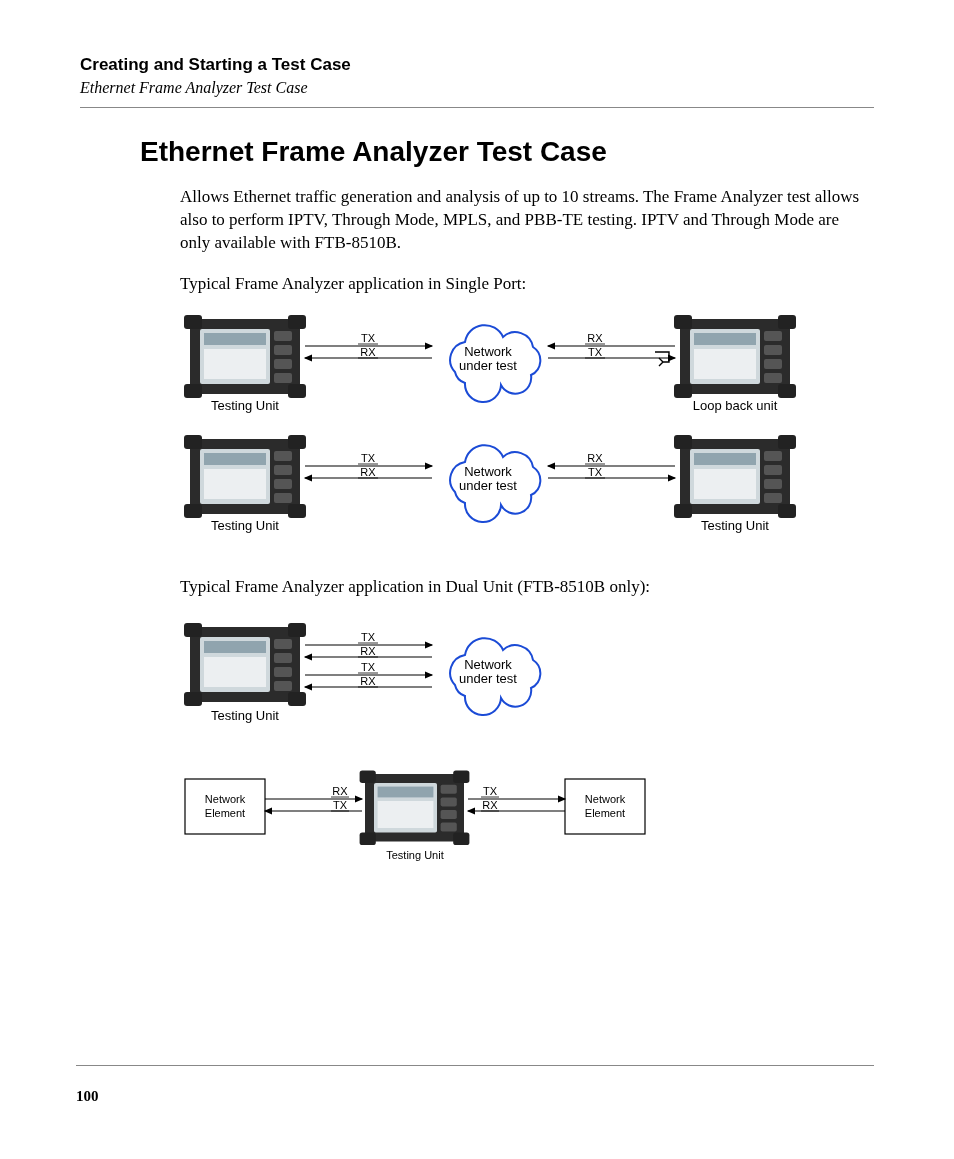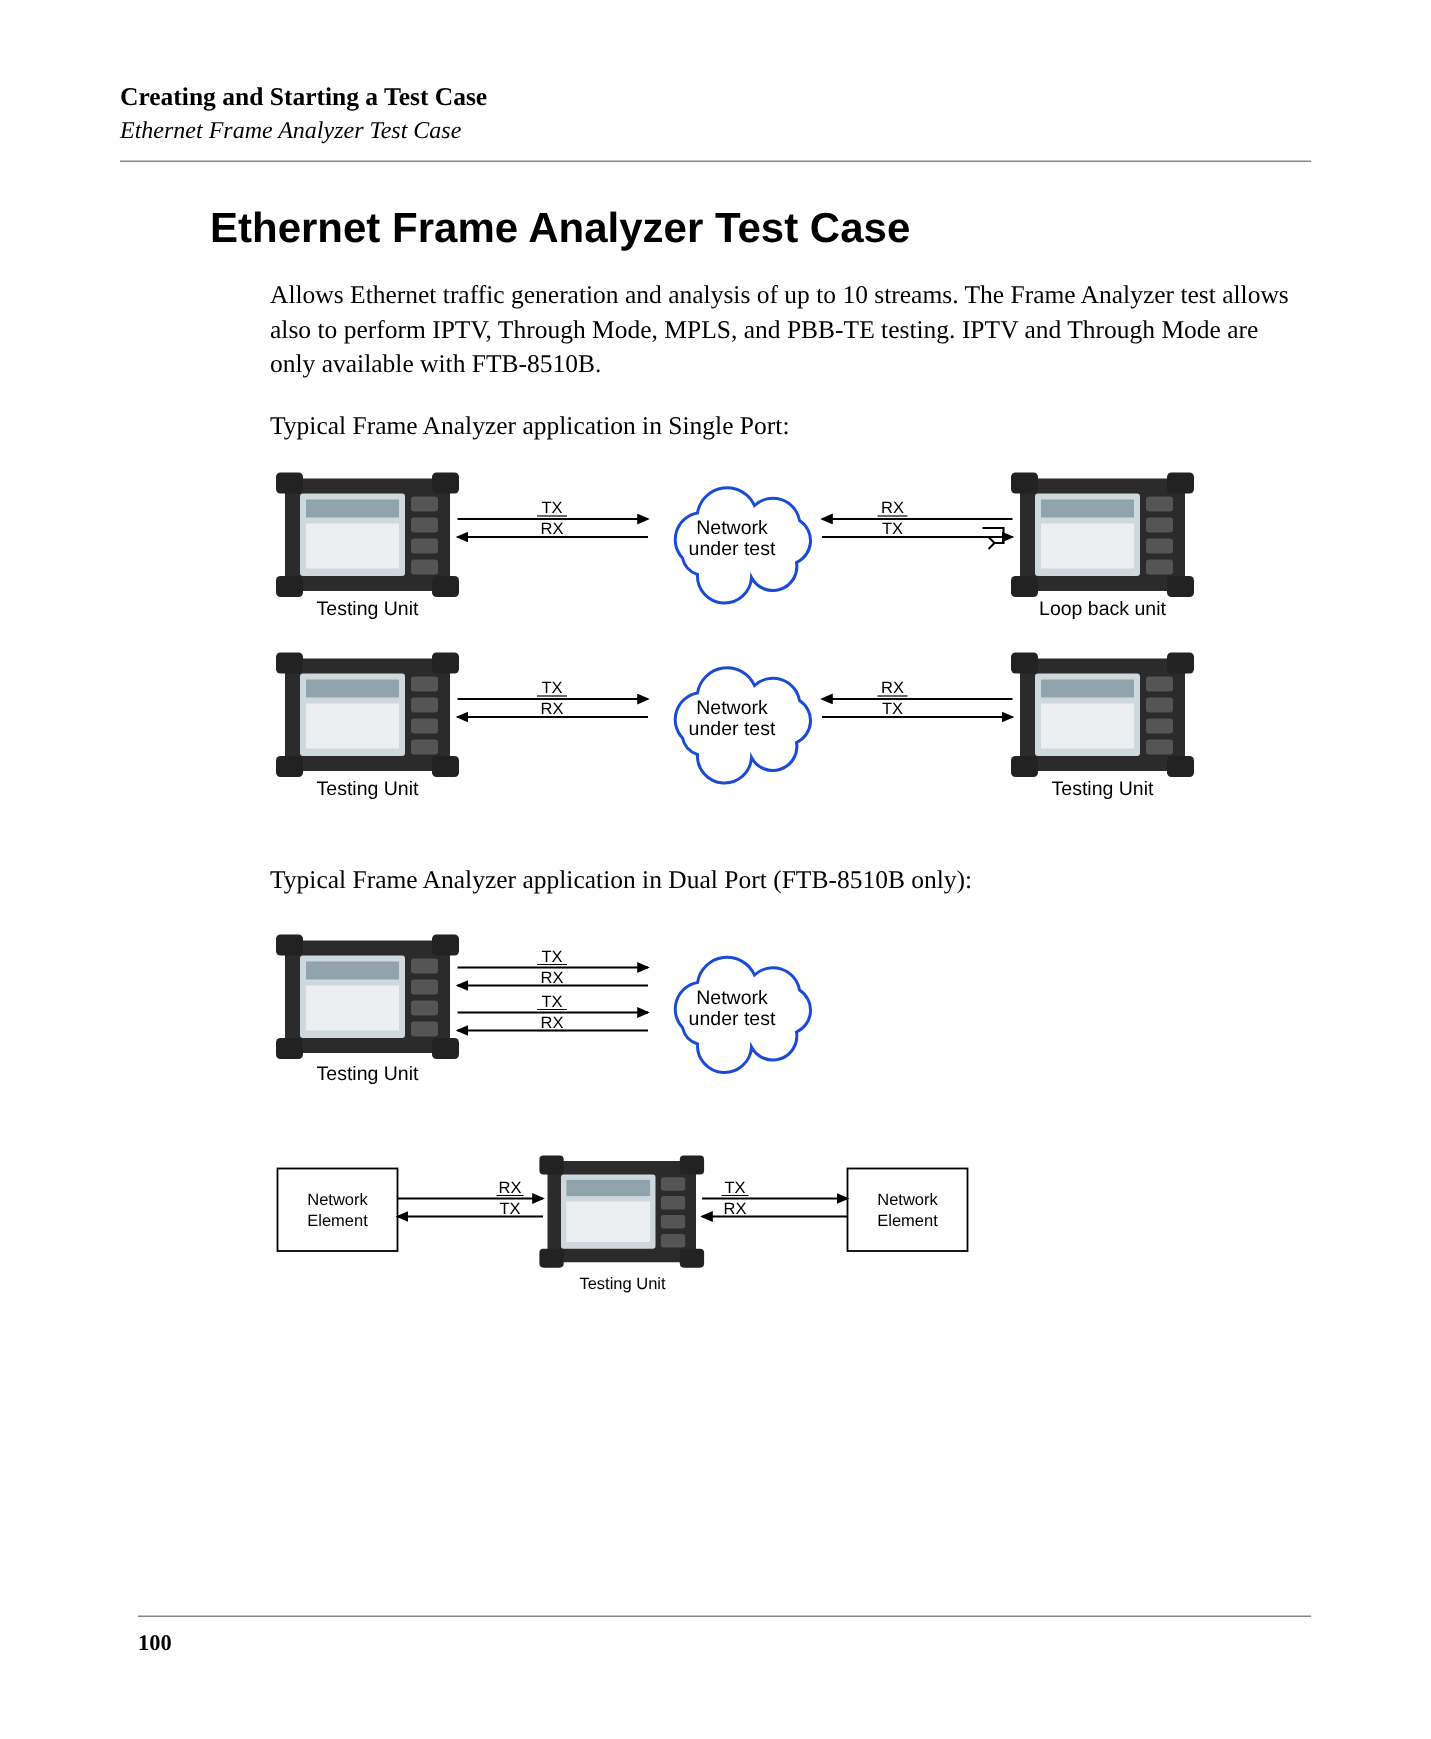--- a/index.html
+++ b/index.html
@@ -10,21 +10,21 @@
     width: 954px;
     height: 1159px;
     position: relative;
     box-sizing: border-box;
   }
   .page {
     padding: 55px 80px 0 80px;
     box-sizing: border-box;
   }
   .hdr-title {
-    font-family: Liberation Serif, serif;
+    font-family: Liberation Sans, sans-serif;
     font-weight: 700;
     font-size: 17px;
     margin: 0 0 4px 0;
   }
   .hdr-sub {
     font-style: italic;
     font-size: 16px;
     margin: 0 0 10px 0;
   }
   .hdr-rule {
@@ -45,24 +45,24 @@
     line-height: 1.35;
   }
   .para { margin: 0 0 18px 0; }
   .b { font-weight: 400; }
   .figure {
     margin: 10px 0 20px 0;
   }
   .footer {
     position: absolute;
     bottom: 54px;
-    left: 92px;
+    left: 76px;
     right: 80px;
     border-top: 1.5px solid #888;
-    padding-top: 10px;
+    padding-top: 22px;
     display: flex;
     justify-content: space-between;
     font-size: 15px;
   }
   .footer .pn { font-weight: 700; }
   
   .lbl { font: 13px Arial, sans-serif; }
   .lbls { font: 11px Arial, sans-serif; }
 </style>
 </head>
@@ -159,21 +159,21 @@
         <line x1="495" y1="152" x2="368" y2="152" stroke="#000" stroke-width="1.2" marker-end="url(#ah)"></line>
         <text class="lbls" x="415" y="148" text-anchor="middle">RX</text>
         <line x1="368" y1="164" x2="495" y2="164" stroke="#000" stroke-width="1.2" marker-end="url(#ah)"></line>
         <text class="lbls" x="415" y="162" text-anchor="middle">TX</text>
         <line x1="405" y1="150" x2="425" y2="150" stroke="#000" stroke-width="0.8"></line>
         <line x1="405" y1="164" x2="425" y2="164" stroke="#000" stroke-width="0.8"></line>
       </svg>
     </div>
 
     <p class="para">
-      <span>Typical </span><span class="b">Frame Analyzer</span><span> application in </span><span class="b">Dual Port</span><span> (FTB-8510B only):</span>
+      <span>Typical </span><span class="b">Frame Analyzer</span><span> application in </span><span class="b">Dual Unit</span><span> (FTB-8510B only):</span>
     </p>
 
     <div class="figure">
       <svg width="420" height="125" viewBox="0 0 420 125">
         <defs>
           <marker id="ah2" markerWidth="8" markerHeight="8" refX="6" refY="3" orient="auto">
             <path d="M0,0 L7,3 L0,6 Z" fill="#000"></path>
           </marker>
         </defs>
         <use href="#device" x="10" y="10"></use>

